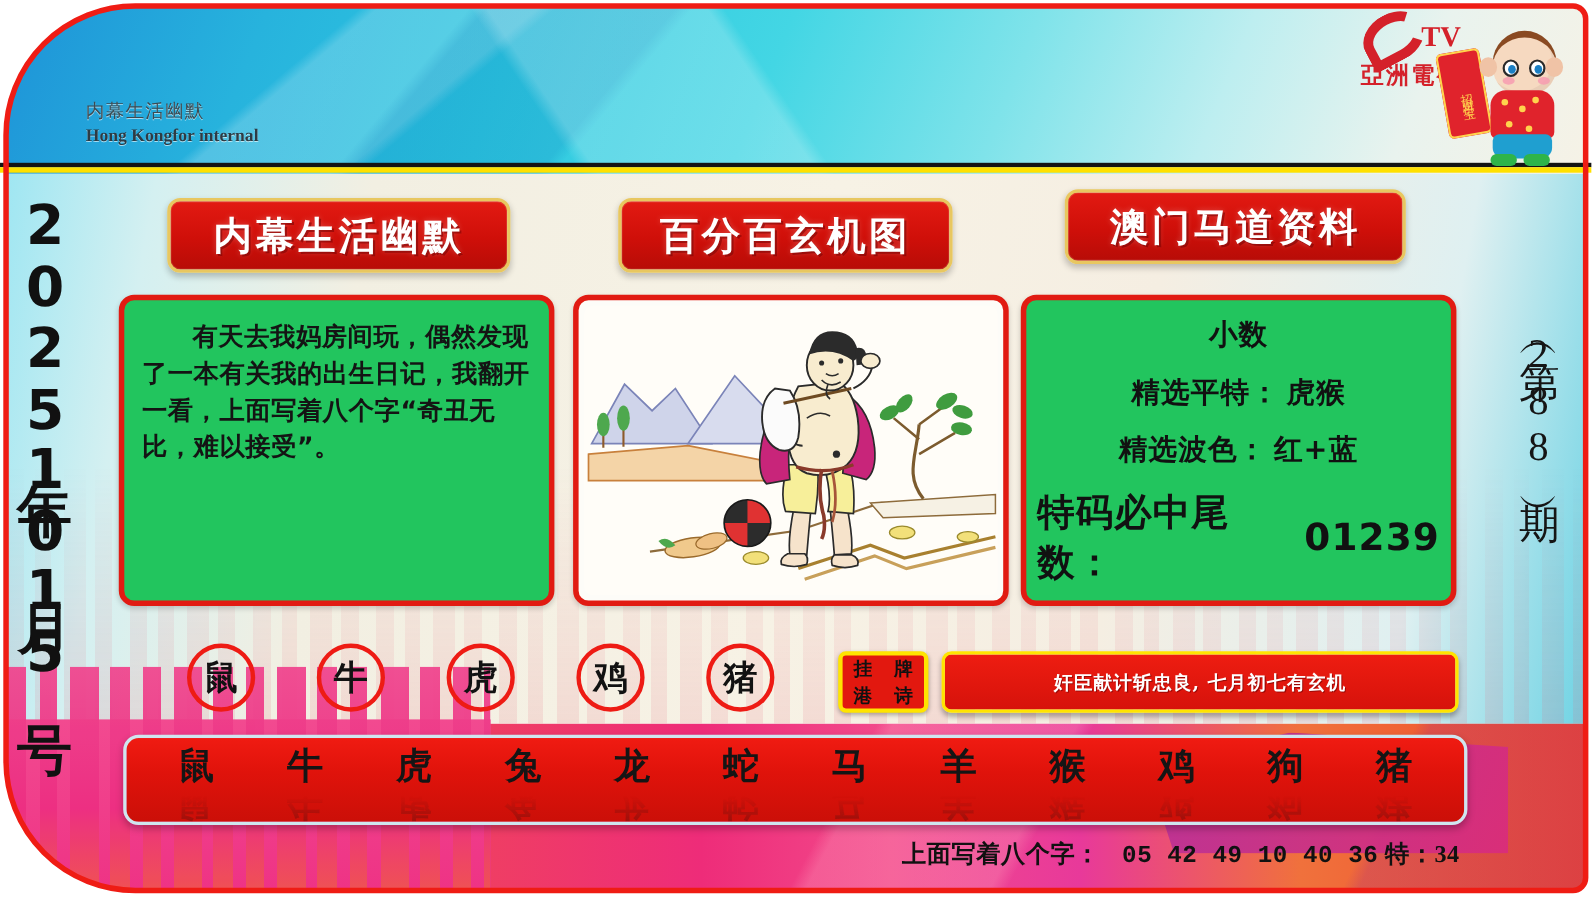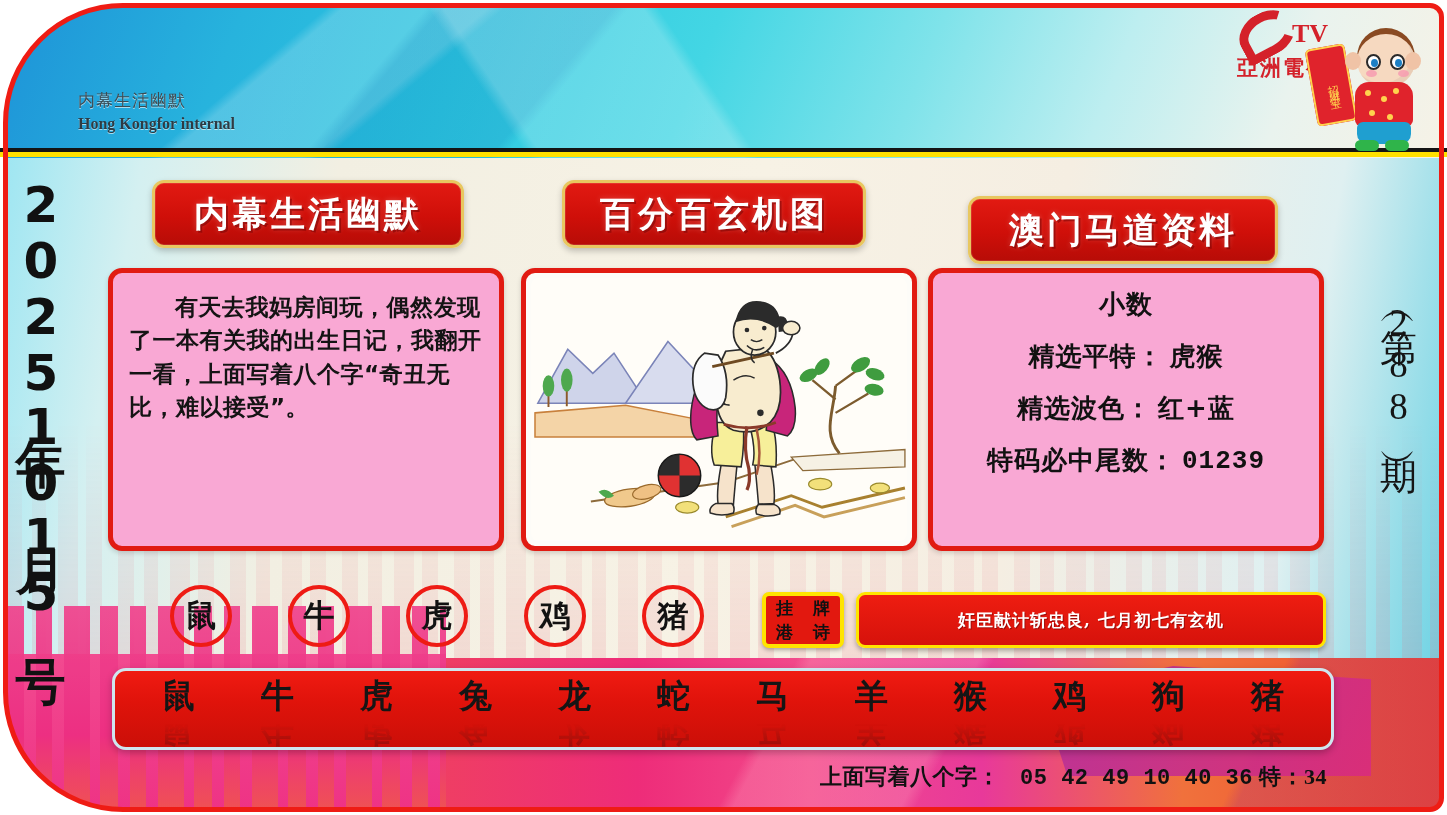--- a/index.html
+++ b/index.html
@@ -187,28 +187,28 @@
     box-shadow:0 3px 6px rgba(0,0,0,.22), inset 0 0 0 1px rgba(255,255,255,.12);
     display:flex; align-items:center; justify-content:center;
   }
   .plaque span{
     color:#fff; font-size:35px; font-weight:700; letter-spacing:3px;
     font-family:"DejaVu Serif","Liberation Serif",serif;
     text-shadow: 2px 2px 0 rgba(120,0,0,.55), 0 0 6px rgba(255,255,255,.25);
   }
   #plaque1{ left:152px; top:180px; width:312px; }
   #plaque2{ left:562px; top:180px; width:304px; }
-  #plaque3{ left:968px; top:196px; width:310px; }
+  #plaque3{ left:968px; top:172px; width:310px; }
 
   
   .card{
     position:absolute; z-index:13;
     border:5px solid #e11b12;
     border-radius:14px;
-    background:#f9a8d4;
+    background:#22c55e;
     box-shadow:0 2px 5px rgba(0,0,0,.16);
     overflow:hidden;
   }
   #card-left  { left:108px; top:268px; width:396px; height:283px; }
   #card-mid   { left:521px; top:268px; width:396px; height:283px; padding:5px; background:#fdfcf8;}
   #card-right { left:928px; top:268px; width:396px; height:283px; }
 
   .joke-text{
     padding:18px 16px 0 16px;
     font-size:23px; line-height:1.45; color:#141414; font-weight:700;
@@ -217,21 +217,21 @@
     letter-spacing:.5px;
   }
 
   .info-list{ padding:14px 10px 0 10px; }
   .info-row{
     display:flex; align-items:center; justify-content:center; gap:6px;
     font-size:26px; font-weight:700; color:#111; margin-bottom:17px;
     font-family:"DejaVu Sans","Liberation Sans",sans-serif;
     letter-spacing:1px;
   }
-  .info-row:last-child{ margin-bottom:0; font-size:26px;font-family:Liberation Mono, monospace; }
+  .info-row:last-child{ margin-bottom:0; font-size:34px; }
 
   
   .cartoon{ width:100%; height:100%; display:block; background:#fffdf8; border-radius:8px;}
 
   
   .zodiac-circle{
     position:absolute; z-index:14;
     width:62px; height:62px; border:4px solid #ee1b14; border-radius:50%;
     display:flex;align-items:center;justify-content:center;
     color:#121212; font-size:31px; font-weight:700;

